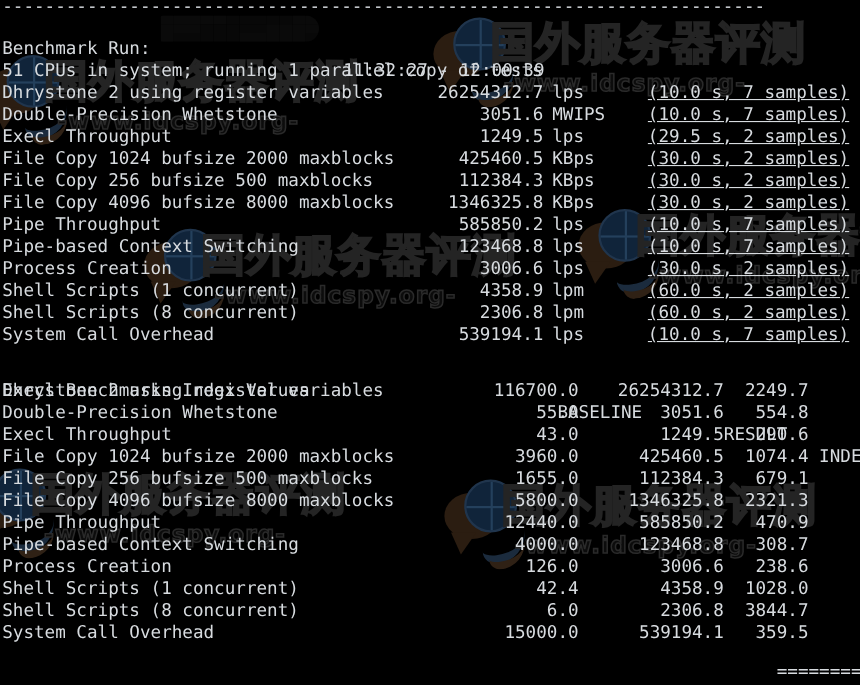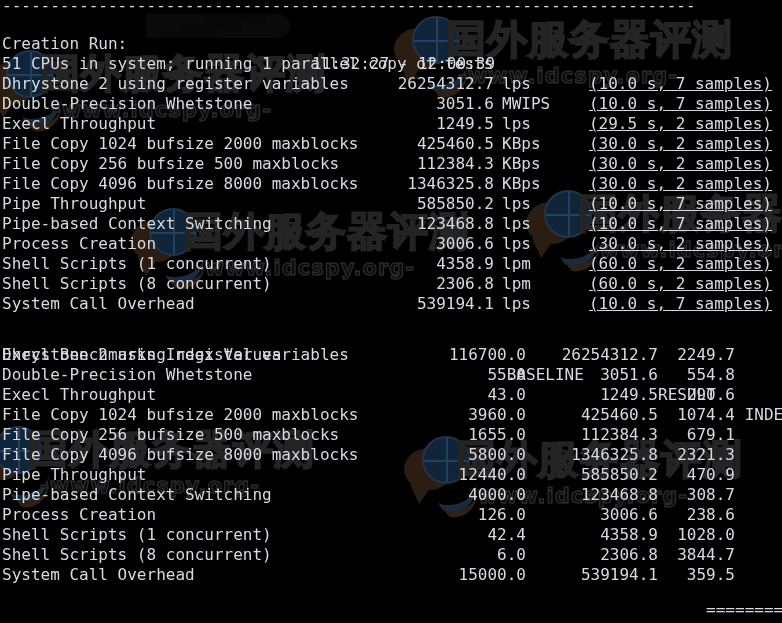--- a/index.html
+++ b/index.html
@@ -250,21 +250,21 @@
     </div>
   </div>
 
   <div class="term">
 
     <div class="line" style="top:-4px;">
       <span class="dashline">------------------------------------------------------------------------</span>
     </div>
 
     <div class="line" style="top:14px;">
-      <span class="col-label">Creation Run:</span>
+      <span class="col-label">Benchmark Run:</span>
       <span style="position:absolute; left:290px;padding-left:22px;">11:32:27 - 12:00:39</span>
     </div>
 
     <div class="line" style="top:34px;">
       <span class="col-label">51 CPUs in system; running 1 parallel copy of tests</span>
     </div>
 
     
     <div id="result-rows"><div class="line" style="top: 74px;"><span class="col-label">Dhrystone 2 using register variables</span><span class="col-val">26254312.7</span><span class="col-unit">lps</span><span class="col-samp">(10.0 s, 7 samples)</span></div><div class="line" style="top: 94px;"><span class="col-label">Double-Precision Whetstone</span><span class="col-val">3051.6</span><span class="col-unit">MWIPS</span><span class="col-samp">(10.0 s, 7 samples)</span></div><div class="line" style="top: 114px;"><span class="col-label">Execl Throughput</span><span class="col-val">1249.5</span><span class="col-unit">lps</span><span class="col-samp">(29.5 s, 2 samples)</span></div><div class="line" style="top: 134px;"><span class="col-label">File Copy 1024 bufsize 2000 maxblocks</span><span class="col-val">425460.5</span><span class="col-unit">KBps</span><span class="col-samp">(30.0 s, 2 samples)</span></div><div class="line" style="top: 154px;"><span class="col-label">File Copy 256 bufsize 500 maxblocks</span><span class="col-val">112384.3</span><span class="col-unit">KBps</span><span class="col-samp">(30.0 s, 2 samples)</span></div><div class="line" style="top: 174px;"><span class="col-label">File Copy 4096 bufsize 8000 maxblocks</span><span class="col-val">1346325.8</span><span class="col-unit">KBps</span><span class="col-samp">(30.0 s, 2 samples)</span></div><div class="line" style="top: 194px;"><span class="col-label">Pipe Throughput</span><span class="col-val">585850.2</span><span class="col-unit">lps</span><span class="col-samp">(10.0 s, 7 samples)</span></div><div class="line" style="top: 214px;"><span class="col-label">Pipe-based Context Switching</span><span class="col-val">123468.8</span><span class="col-unit">lps</span><span class="col-samp">(10.0 s, 7 samples)</span></div><div class="line" style="top: 234px;"><span class="col-label">Process Creation</span><span class="col-val">3006.6</span><span class="col-unit">lps</span><span class="col-samp">(30.0 s, 2 samples)</span></div><div class="line" style="top: 254px;"><span class="col-label">Shell Scripts (1 concurrent)</span><span class="col-val">4358.9</span><span class="col-unit">lpm</span><span class="col-samp">(60.0 s, 2 samples)</span></div><div class="line" style="top: 274px;"><span class="col-label">Shell Scripts (8 concurrent)</span><span class="col-val">2306.8</span><span class="col-unit">lpm</span><span class="col-samp">(60.0 s, 2 samples)</span></div><div class="line" style="top: 294px;"><span class="col-label">System Call Overhead</span><span class="col-val">539194.1</span><span class="col-unit">lps</span><span class="col-samp">(10.0 s, 7 samples)</span></div></div>
 

